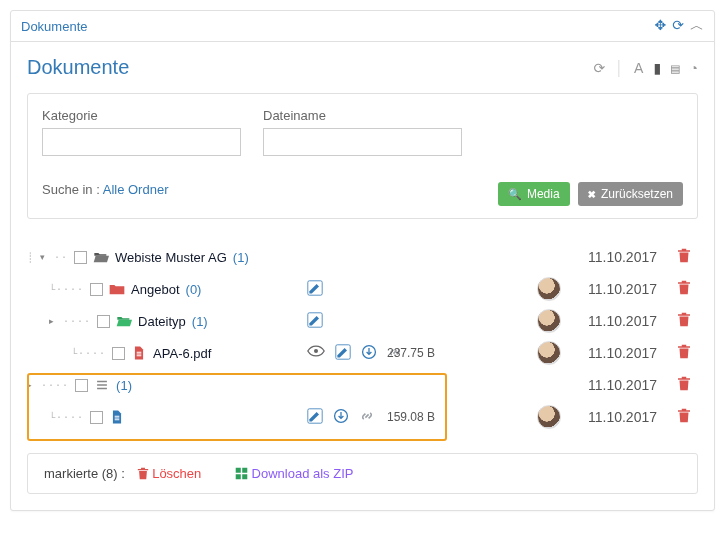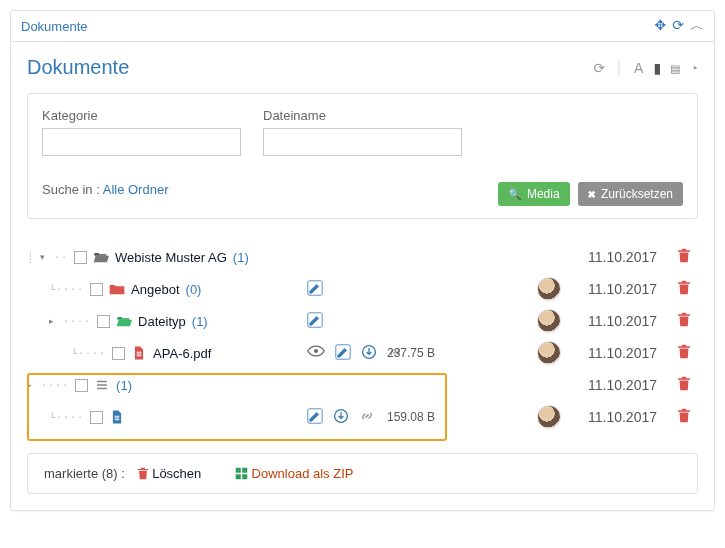--- a/index.html
+++ b/index.html
@@ -37,22 +37,22 @@
   .actions { display:flex; gap:10px; color:#337ab7; font-size:14px; }
   .actions .eye{ color:#777; }
   .size { color:#555; font-size:12px; }
   .avatar { width:24px; height:24px; border-radius:50%; background: radial-gradient(circle at 40% 35%, #e6c9a8 0 40%, #6a5040 41% 70%, #dcdcdc 71% 100%); border:1px solid #ddd; }
   .date { color:#555; font-size:14px; text-align:right; padding-right:6px;}
   .del { color:#d9534f; cursor:pointer; font-size:14px; text-align:right;}
   .indent-1 { margin-left:22px; }
   .indent-2 { margin-left:44px; }
   .highlight { position:absolute; border:2px solid #f0a020; border-radius:3px; pointer-events:none; }
   .footer-bar { border:1px solid #e0e0e0; border-radius:3px; padding:12px 16px; margin-top:16px; color:#444; }
-  .footer-bar .del-a { color:#0f172a; text-decoration:none; margin-left:8px;}
-  .footer-bar .zip-a { color:#c2410c; text-decoration:none; margin-left:14px;padding-left:16px;}
+  .footer-bar .del-a { color:#ef4444; text-decoration:none; margin-left:8px;}
+  .footer-bar .zip-a { color:#8b5cf6; text-decoration:none; margin-left:14px;padding-left:16px;}
   .ficon { width:16px; height:14px; display:inline-block; }
   
 </style>
 </head>
 <body>
 
 <svg width="0" height="0" style="position:absolute">
   <symbol id="folder-open-gray" viewBox="0 0 24 20">
       <path fill="#555" d="M2 4h6l2 2h10v2H2z"></path>
       <path fill="#777" d="M4 8h20l-3 10H1z"></path>

